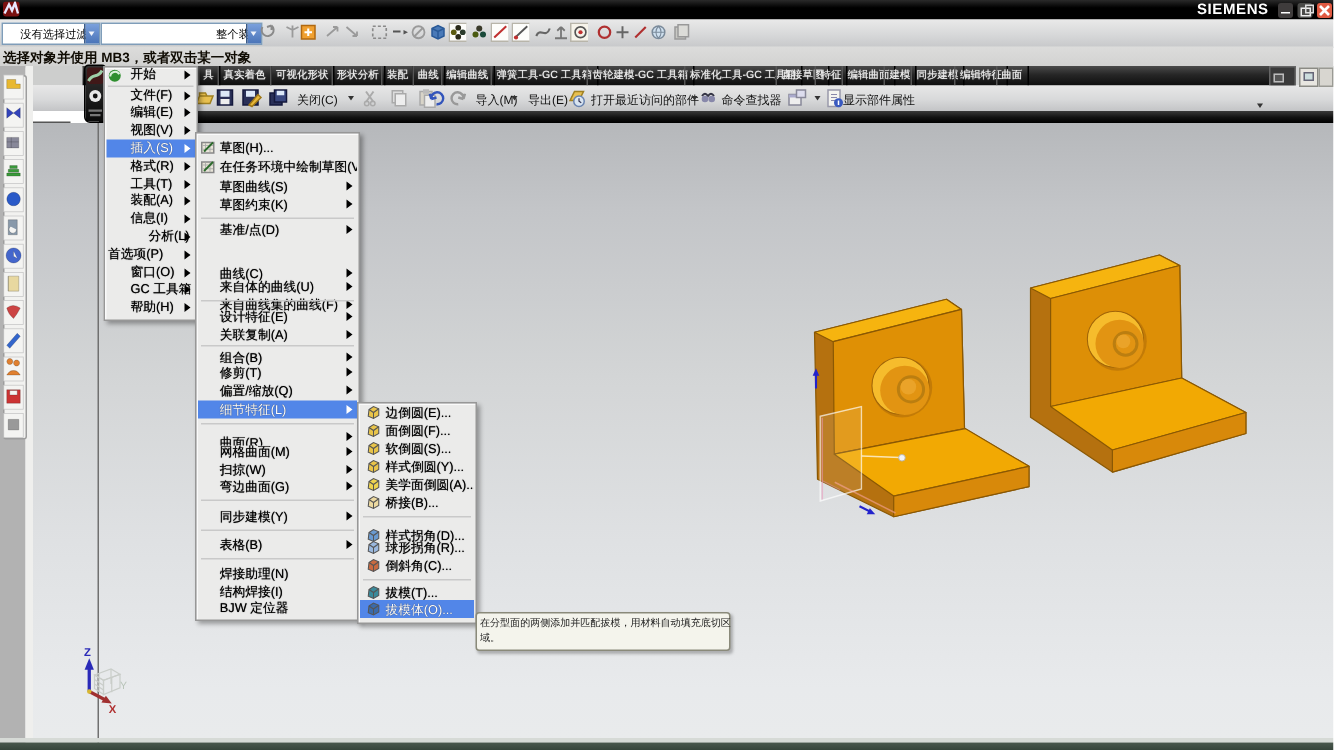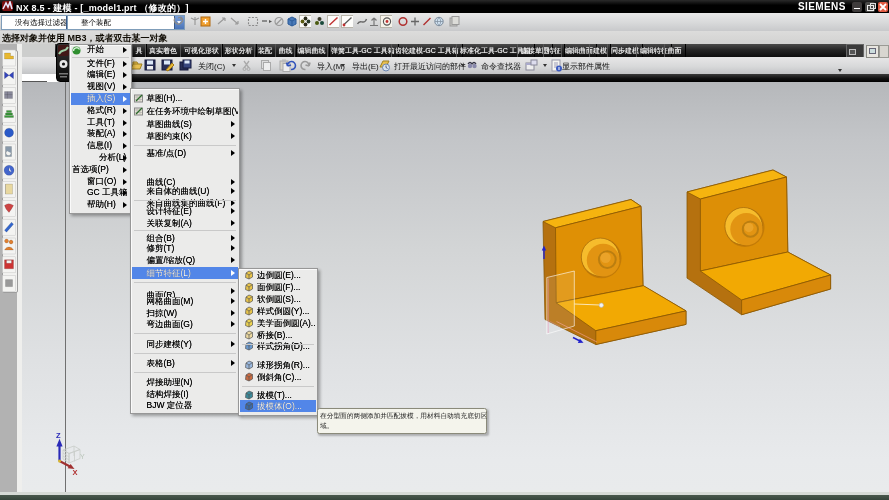--- a/index.html
+++ b/index.html
@@ -5,21 +5,21 @@
   body{width:889px;height:500px;overflow:hidden;position:relative;
        font-family:"Liberation Sans",sans-serif;-webkit-font-smoothing:antialiased;}
   .abs{position:absolute;}
   
   #title{left:0;top:0;width:889px;height:13px;background:linear-gradient(#2a2a2a,#000 40%,#000);}
   #title .txt{left:16px;top:1.5px;font-size:9px;font-weight:bold;color:#fff;letter-spacing:0.2px;}
   #title .siemens{left:798px;top:1px;font-size:10px;font-weight:bold;color:#fff;letter-spacing:0.4px;}
   .winbtn{top:1.5px;width:10px;height:10px;border-radius:2px;font-size:8px;color:#fff;text-align:center;line-height:9px;}
   
   #row2{left:0;top:13px;width:889px;height:18px;background:linear-gradient(#e9e9e9,#d6d7d8 60%,#c8c9cb);border-bottom:1px solid #b0b1b3;}
-  .combo{top:2px;height:13px;background:#fff;border:1px solid #7f9db9;font-size:7.5px;color:#000;line-height:13px;padding-left:13px;}
+  .combo{top:2px;height:13px;background:#fff;border:1px solid #7f9db9;font-size:7.5px;color:#000;line-height:13px;padding-left:3px;text-align:right;}
   .combo .drp{position:absolute;right:0;top:0;width:9px;height:13px;background:linear-gradient(#7aa0dc,#4a74b8);border-left:1px solid #3a5a88;}
   .tri-dn{position:absolute;width:0;height:0;border-left:2.5px solid transparent;border-right:2.5px solid transparent;border-top:3.5px solid #f0f4fa;left:2px;top:5px;}
   .ic{position:absolute;top:2px;width:12px;height:13px;}
   
   #row3{left:0;top:31px;width:889px;height:13px;background:linear-gradient(#dcdcdb,#d2d2d1);border-bottom:1px solid #9a9a98;}
   #row3 span{position:absolute;left:2px;top:1px;font-size:9px;font-weight:bold;color:#100c04;}
   
   #row4{left:55px;top:44px;width:805px;height:12.5px;background:linear-gradient(#4a4a4a,#262626 45%,#0e0e0e);}
   #row4 span{position:absolute;top:0;height:12.5px;line-height:13px;font-size:7px;color:#ececec;white-space:nowrap;border-right:1px solid #000;padding:0 3px;border-left:1px solid #555;text-shadow:0 0 0.7px rgba(255,255,255,0.85);}
   
@@ -118,21 +118,20 @@
     <text x="56" y="437.5" font-size="7.5" fill="#2a2ab8" font-weight="bold">Z</text>
 
     <line x1="59.5" y1="461" x2="70" y2="466.5" stroke="#a03030" stroke-width="2.2"></line>
     <polygon points="74.5,469 67.6,468.3 70.6,463.9" fill="#a03030"></polygon>
     <text x="72.5" y="475" font-size="7.5" fill="#b03030" font-weight="bold">X</text>
     <circle cx="59.5" cy="461" r="1.5" fill="#d8b830"></circle>
   </g>
 </svg>
 
 <div class="abs" id="title">
-  <span class="abs txt">NX 8.5 - 建模 - [_model1.prt （修改的）]</span>
   <span class="abs siemens">SIEMENS</span>
   <div class="abs winbtn" style="left:852px;background:#3f3c3c;">
       <span class="abs" style="left:2px;top:6px;width:6px;height:1.8px;background:#fff"></span>
     </div>
   <div class="abs winbtn" style="left:865px;background:#4a4a48;">
       <span class="abs" style="left:2px;top:3.5px;width:4.5px;height:4px;border:1px solid #eee"></span>
       <span class="abs" style="left:4.5px;top:1.5px;width:4px;height:3.5px;border:1px solid #ddd"></span>
     </div>
   <div class="abs winbtn" style="left:877.5px;background:#e05a42;"><svg width="10" height="10">
         <path d="M2 2 L8 8 M8 2 L2 8" stroke="#fff" stroke-width="1.8"></path>
@@ -575,21 +574,21 @@
       </svg>
       <span class="lbl" style="left:17px;top:0">美学面倒圆(A)...</span>
     </div>
     <div class="mi" style="top:60.9px;height:12px;line-height:12px;">
       <svg class="abs" style="left:4px;top:1px" width="10" height="10">
         <path d="M2 3 L5 1 L8.5 2.5 L8.5 7 L5 9 L1.5 7.5 Z" fill="#ecd9a0" stroke="#555" stroke-width="0.7"></path>
         <path d="M2 3 L5 5 L8.5 2.5 M5 5 L5 9" stroke="#555" stroke-width="0.7" fill="none"></path>
       </svg>
       <span class="lbl" style="left:17px;top:0">桥接(B)...</span>
     </div>
-    <div class="mi" style="top:71px;height:12px;line-height:12px;">
+    <div class="mi" style="top:82px;height:12px;line-height:12px;">
       <svg class="abs" style="left:4px;top:1px" width="10" height="10">
         <path d="M2 3 L5 1 L8.5 2.5 L8.5 7 L5 9 L1.5 7.5 Z" fill="#6a9ad0" stroke="#555" stroke-width="0.7"></path>
         <path d="M2 3 L5 5 L8.5 2.5 M5 5 L5 9" stroke="#555" stroke-width="0.7" fill="none"></path>
       </svg>
       <span class="lbl" style="left:17px;top:0">样式拐角(D)...</span>
     </div>
     <div class="mi" style="top:90.9px;height:12px;line-height:12px;">
       <svg class="abs" style="left:4px;top:1px" width="10" height="10">
         <path d="M2 3 L5 1 L8.5 2.5 L8.5 7 L5 9 L1.5 7.5 Z" fill="#9ab8de" stroke="#555" stroke-width="0.7"></path>
         <path d="M2 3 L5 5 L8.5 2.5 M5 5 L5 9" stroke="#555" stroke-width="0.7" fill="none"></path>

